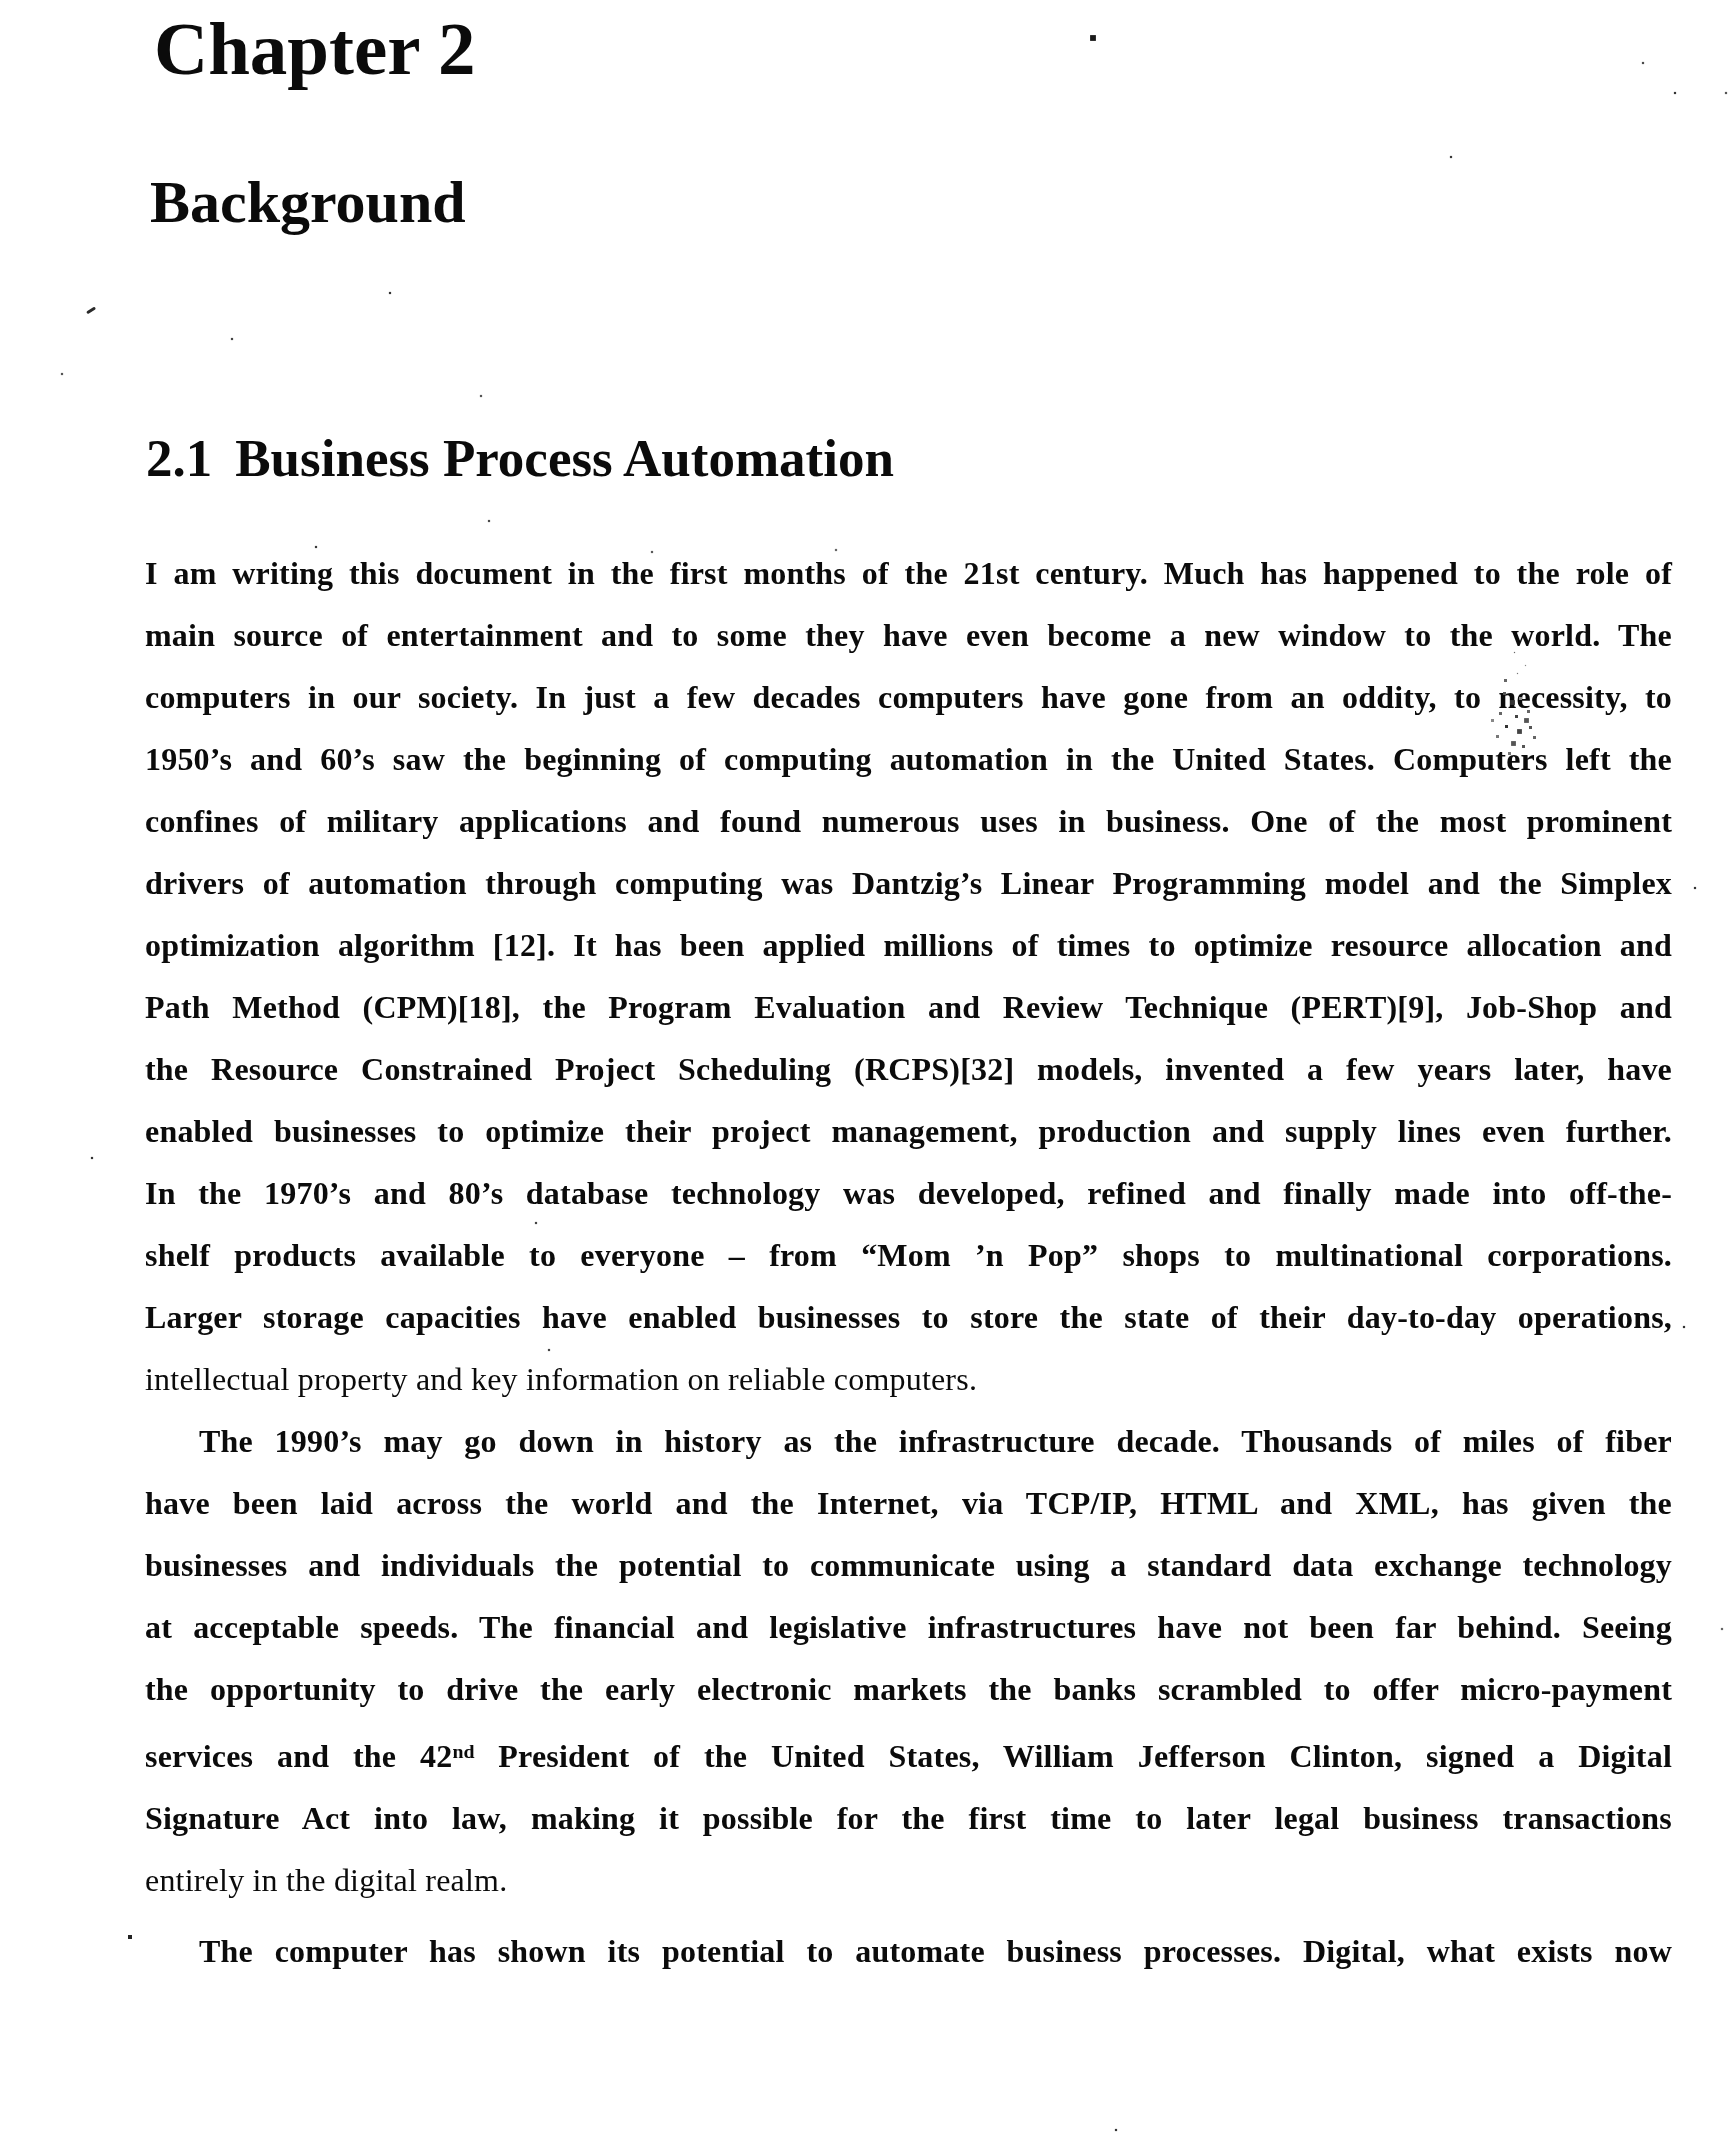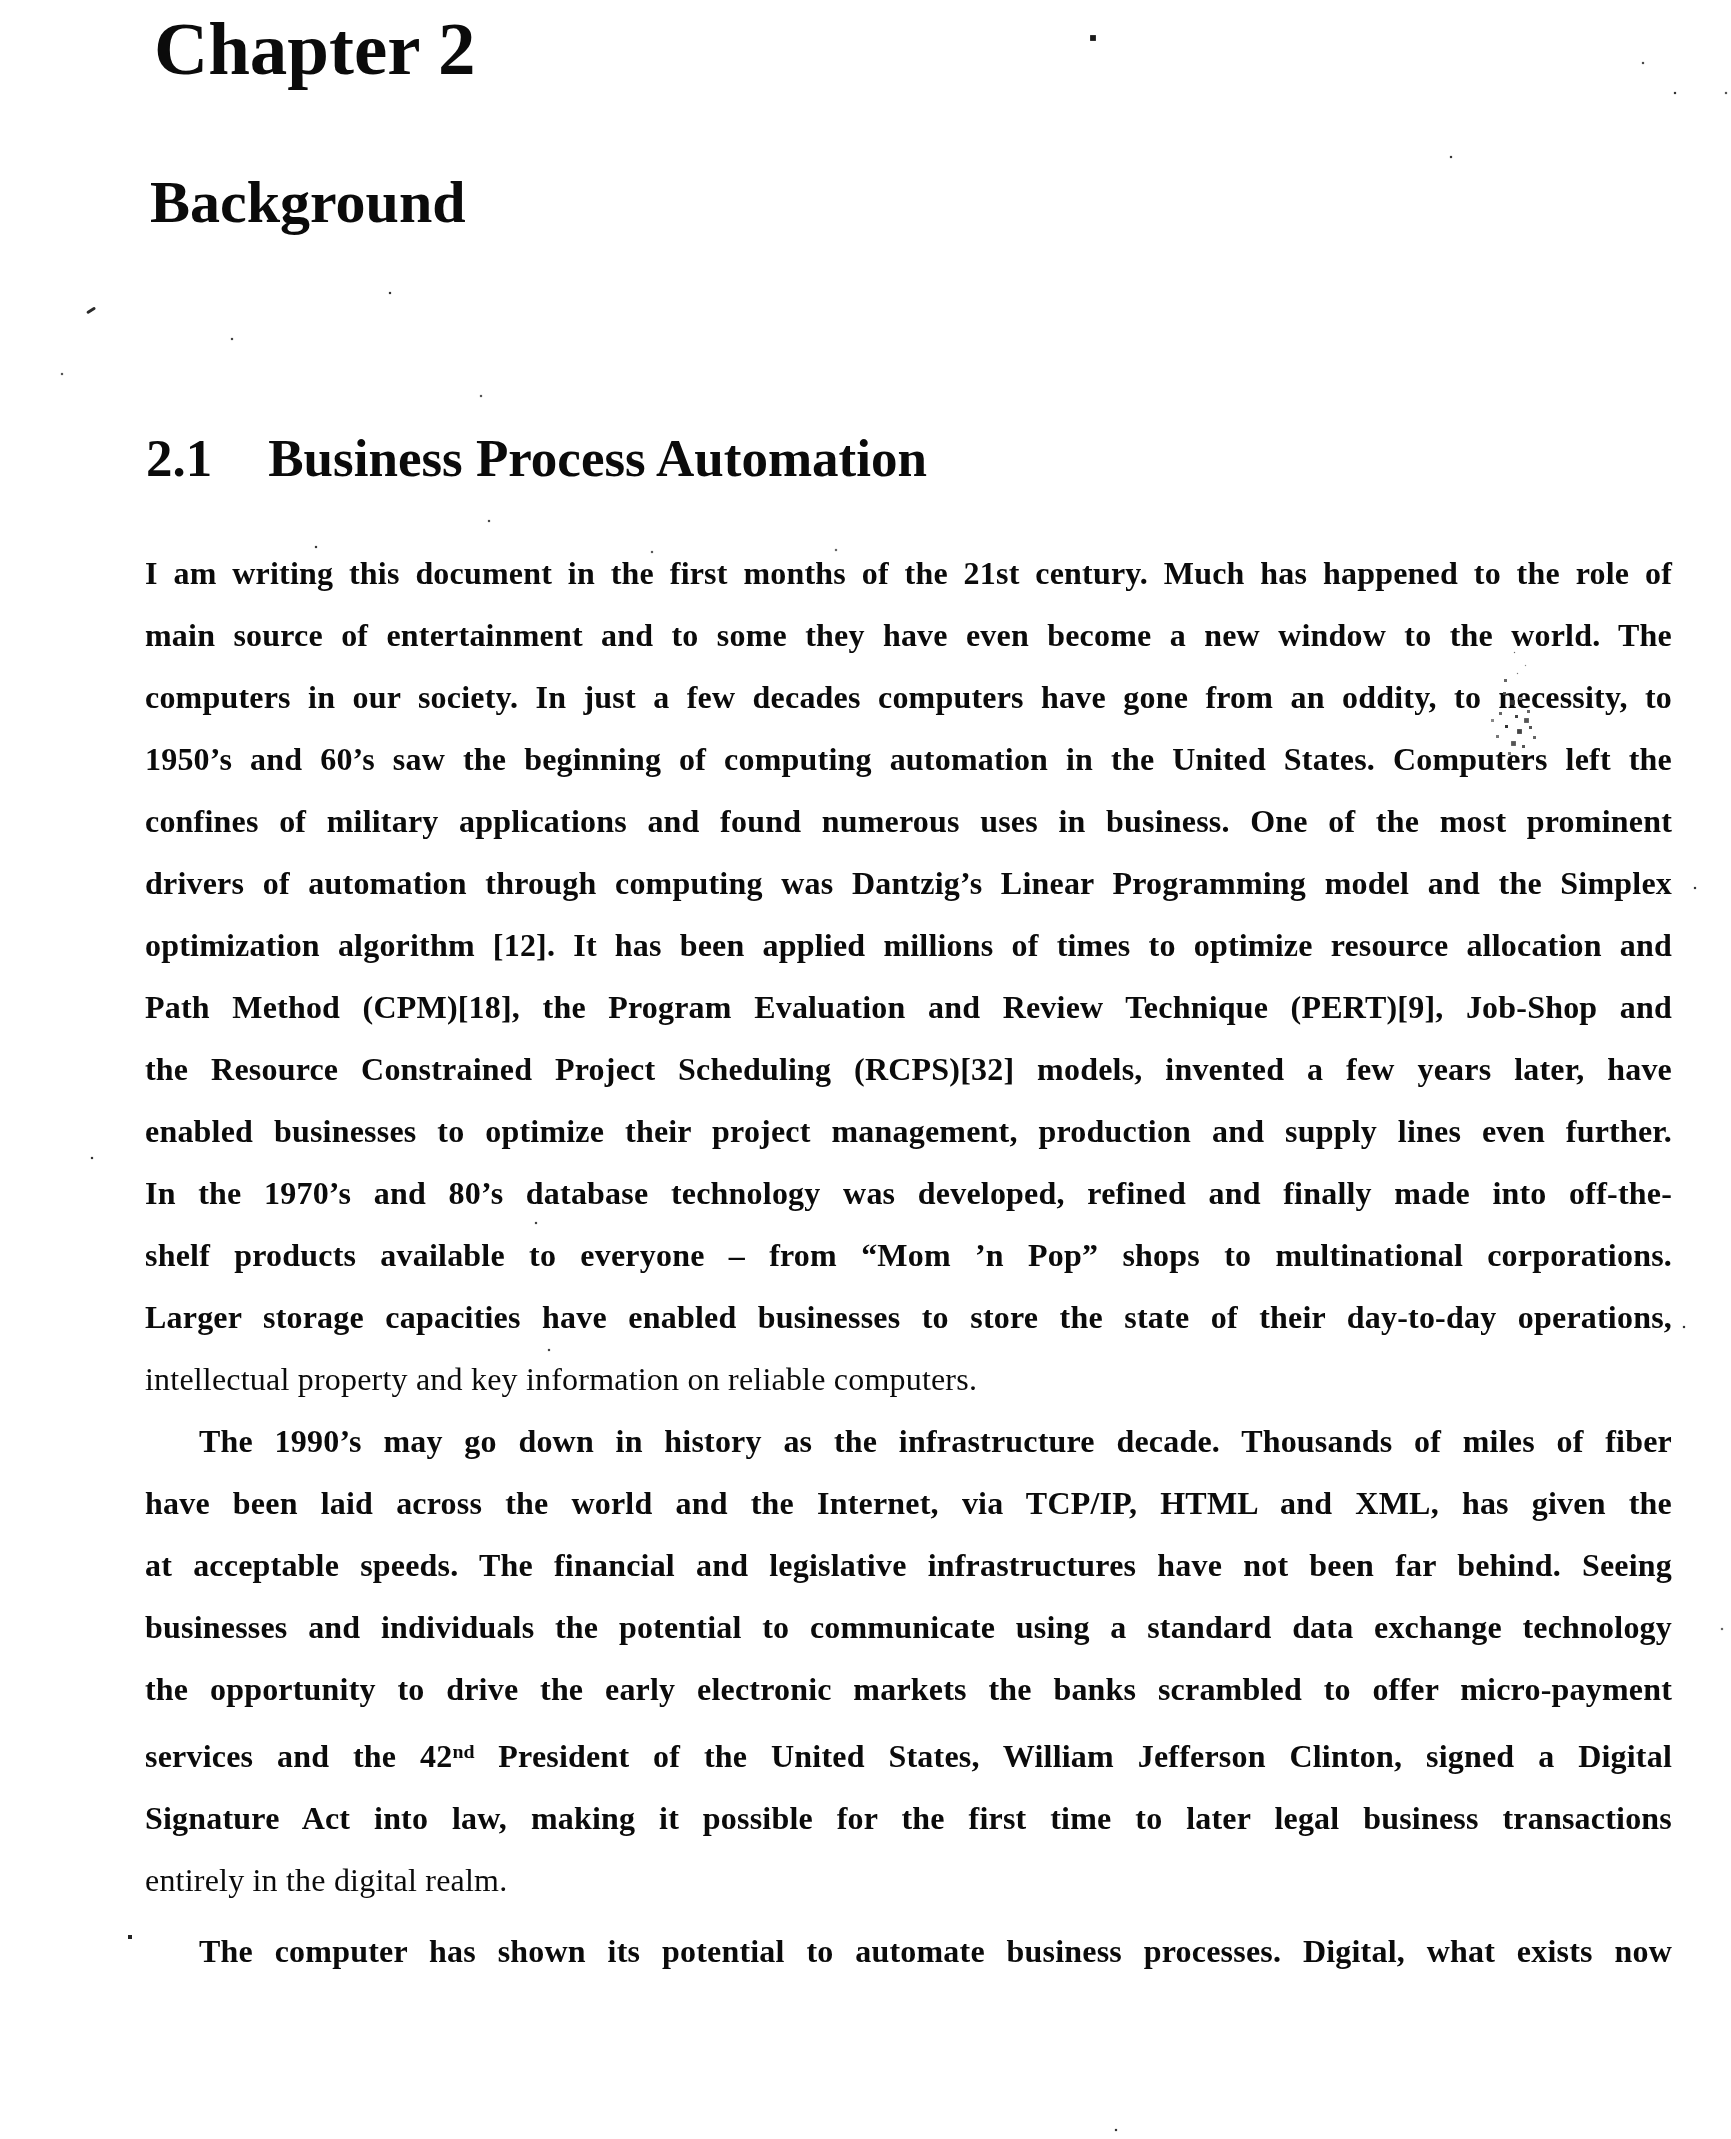--- a/index.html
+++ b/index.html
@@ -19,21 +19,21 @@
     font-size: 75px; font-weight: bold; line-height: 1; white-space: nowrap;
   }
   .chapter-title {
     position: absolute; left: 150px; top: 172px;
     font-size: 60px; font-weight: bold; line-height: 1; white-space: nowrap;
   }
   .section-heading {
     position: absolute; left: 146px; top: 432px;
     font-size: 53px; font-weight: bold; line-height: 1; white-space: nowrap;
   }
-  .section-heading .num { margin-right: 56px; }
+  .section-heading .num { margin-right: 23px; }
 
   .body-text {
     position: absolute; left: 145px; top: 542px; width: 1527px;
     font-size: 32px; line-height: 62px; letter-spacing: 0.2px;
   }
   .paragraph { margin: 0; }
   .paragraph.spaced { margin-top: 8.8px; }
   .line { width: 100%; white-space: normal; }
   .line.j { text-align: justify; text-align-last: justify; text-justify: inter-word; font-weight: bold; }
   .line.indent { text-indent: 54px; }
@@ -117,22 +117,22 @@
           <div class="line j">the Resource Constrained Project Scheduling (RCPS)[32] models, invented a few years later, have</div>
           <div class="line j">enabled businesses to optimize their project management, production and supply lines even further.</div>
           <div class="line j">In the 1970’s and 80’s database technology was developed, refined and finally made into off-the-</div>
           <div class="line j">shelf products available to everyone – from “Mom ’n Pop” shops to multinational corporations.</div>
           <div class="line j">Larger storage capacities have enabled businesses to store the state of their day-to-day operations,</div>
           <div class="line">intellectual property and key information on reliable computers.</div>
         </div>
         <div class="paragraph">
           <div class="line j indent">The 1990’s may go down in history as the infrastructure decade. Thousands of miles of fiber</div>
           <div class="line j">have been laid across the world and the Internet, via TCP/IP, HTML and XML, has given the</div>
+          <div class="line j">businesses and individuals the potential to communicate using a standard data exchange technology</div>
           <div class="line j">at acceptable speeds. The financial and legislative infrastructures have not been far behind. Seeing</div>
-          <div class="line j">businesses and individuals the potential to communicate using a standard data exchange technology</div>
           <div class="line j">the opportunity to drive the early electronic markets the banks scrambled to offer micro-payment</div>
           <div class="line j"><span>services and the 42</span><span class="sup">nd</span><span> President of the United States, William Jefferson Clinton, signed a Digital</span></div>
           <div class="line j">Signature Act into law, making it possible for the first time to later legal business transactions</div>
           <div class="line">entirely in the digital realm.</div>
         </div>
         <div class="paragraph spaced">
           <div class="line j indent">The computer has shown its potential to automate business processes. Digital, what exists now</div>
         </div>
       </div>
   </div>

